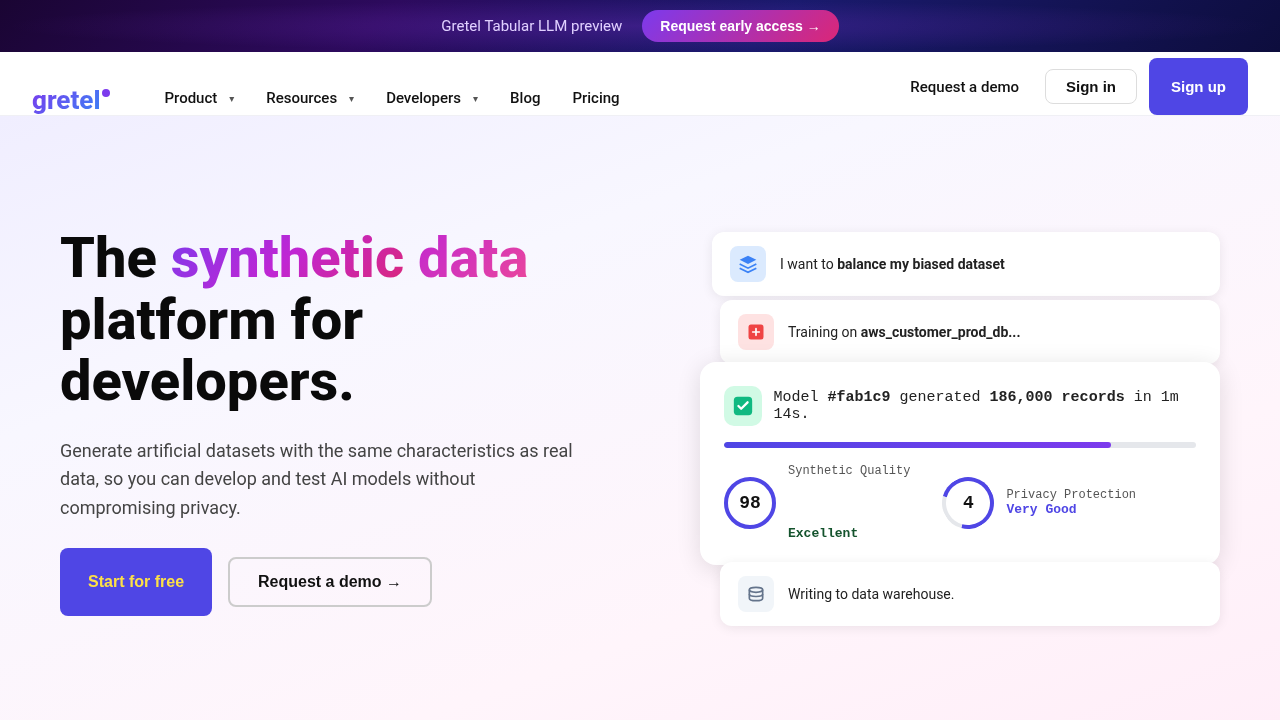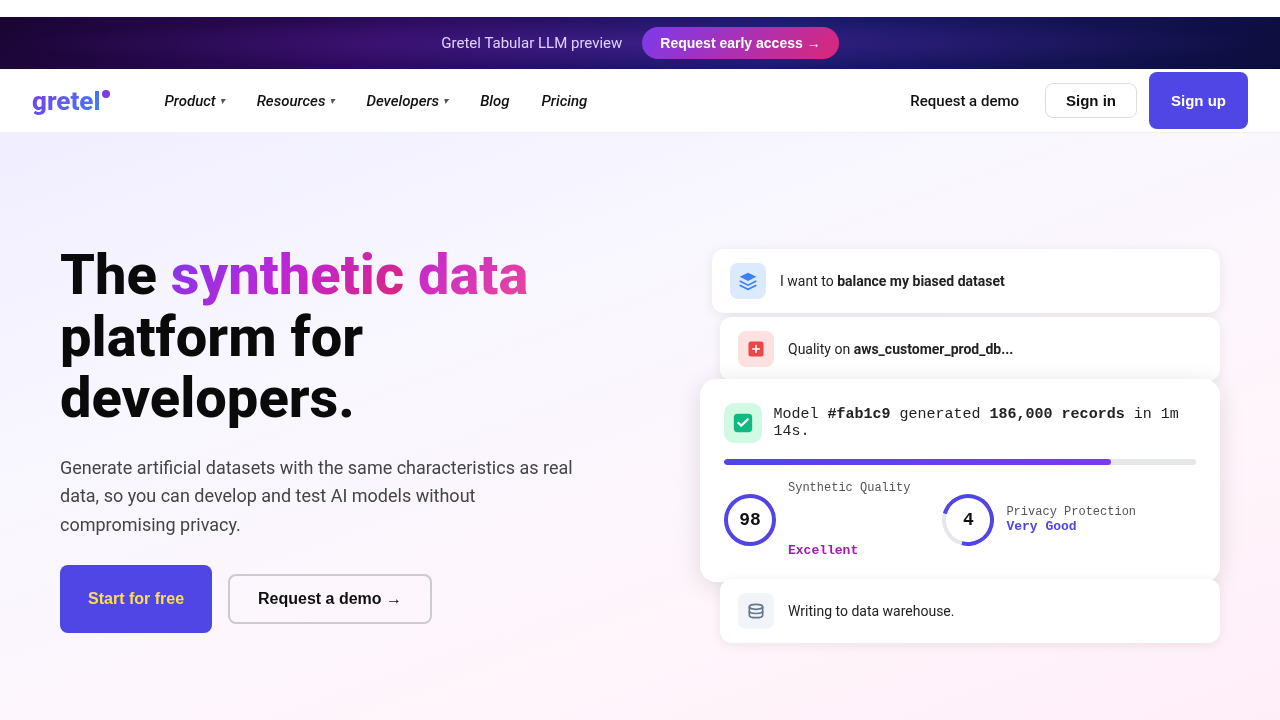--- a/index.html
+++ b/index.html
@@ -8,21 +8,20 @@
     
     .top-banner {
       background: linear-gradient(135deg, #1a0533 0%, #2d0a5e 30%, #1a1a6e 60%, #0d0d3d 100%);
       padding: 10px 20px;
       display: flex;
       align-items: center;
       justify-content: center;
       gap: 20px;
       position: relative;
       overflow: hidden;
-      margin-top: 17px;
     }
     .top-banner::before {
       content: '';
       position: absolute;
       inset: 0;
       background: radial-gradient(ellipse at 50% 50%, rgba(120,50,200,0.3) 0%, transparent 70%);
     }
     .banner-text {
       color: #e0d0ff;
       font-size: 15px;
@@ -40,21 +39,21 @@
       cursor: pointer;
       position: relative;
       z-index: 1;
       white-space: nowrap;
     }
 
     
     .navbar {
       background: white;
       display: flex;
-      align-items: center;
+      align-items: flex-end;
       padding: 0 32px;
       height: 64px;
       border-bottom: 1px solid #f0f0f5;
       position: relative;
       z-index: 10;
     }
     .logo {
       display: flex;
       align-items: center;
       margin-right: 40px;
@@ -77,29 +76,28 @@
     }
     .nav-links {
       display: flex;
       align-items: center;
       gap: 4px;
       flex: 1;
     }
     .nav-item {
       display: flex;
       align-items: center;
-      gap: 4px;
+      gap: 12px;
       padding: 8px 14px;
       font-size: 15px;
       font-weight: 500;
       color: #111;
       cursor: pointer;
       border-radius: 6px;
       text-decoration: none;
-      font-style: italic;
     }
     .nav-chevron {
       font-size: 10px;
       color: #555;
     }
     .nav-right {
       display: flex;
       align-items: center;
       gap: 12px;
     }
@@ -338,21 +336,21 @@
       border-bottom-color: #4f46e5;
       border-left-color: #e5e7eb;
       transform: rotate(-30deg);
     }
     .metric-circle.privacy span {
       transform: rotate(30deg);
     }
     .metric-info {}
     .metric-label { font-size: 12px; color: #555; font-weight: 500; }
     .metric-value { font-size: 13px; font-weight: 700; }
-    .excellent { color: #a21caf; margin-top: 48px; }
+    .excellent { color: #14532d; margin-top: 48px; }
     .very-good { color: #4f46e5; }
   </style>
 </head>
 <body>
 
 <div class="top-banner">
   <span class="banner-text">
     <span>Gretel Tabular LLM preview</span>
   </span>
   <button class="banner-btn">Request early access →</button>
@@ -423,21 +421,21 @@
       </div>
 
       <div class="step-card step-card-2">
         <div class="step-icon icon-red">
           <svg width="20" height="20" viewBox="0 0 24 24" fill="none">
             <rect x="3" y="3" width="18" height="18" rx="3" fill="#ef4444"></rect>
             <path d="M8 12h8M12 8v8" stroke="white" stroke-width="2" stroke-linecap="round"></path>
           </svg>
         </div>
         <span class="step-text">
-          <span>Quality on</span>
+          <span>Training on</span>
           <strong>aws_customer_prod_db...</strong>
         </span>
       </div>
 
       <div class="step-card step-card-3">
         <div class="model-header">
           <div class="model-icon">
             <svg width="22" height="22" viewBox="0 0 24 24" fill="none">
               <rect x="2" y="2" width="20" height="20" rx="4" fill="#10b981"></rect>
               <path d="M7 12l3 3 7-7" stroke="white" stroke-width="2.5" stroke-linecap="round" stroke-linejoin="round"></path>

